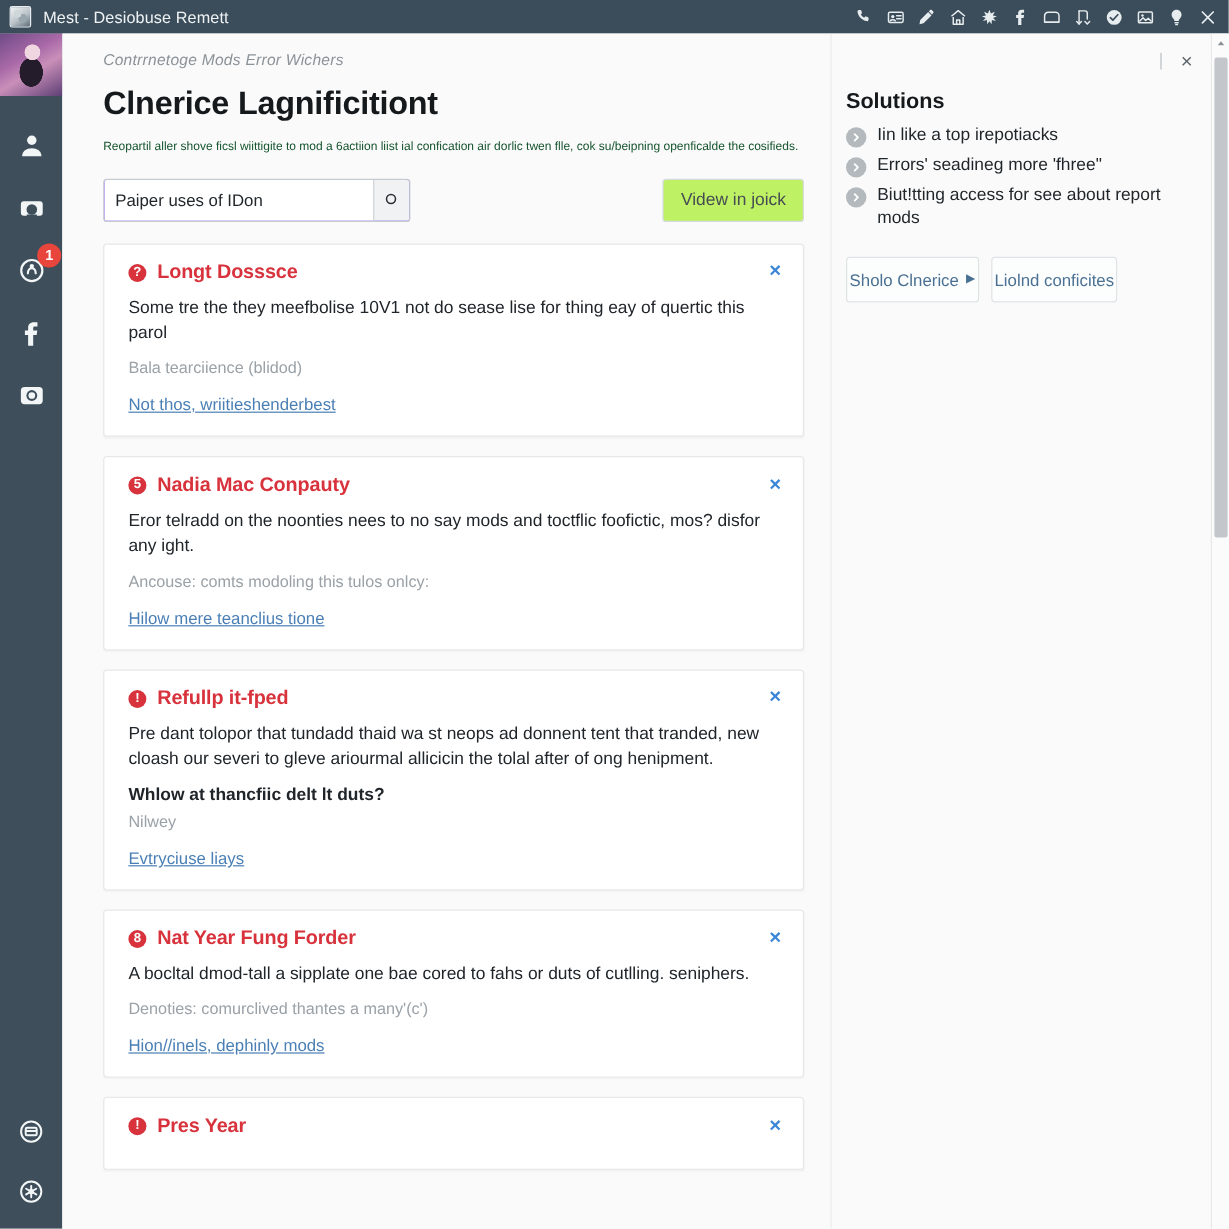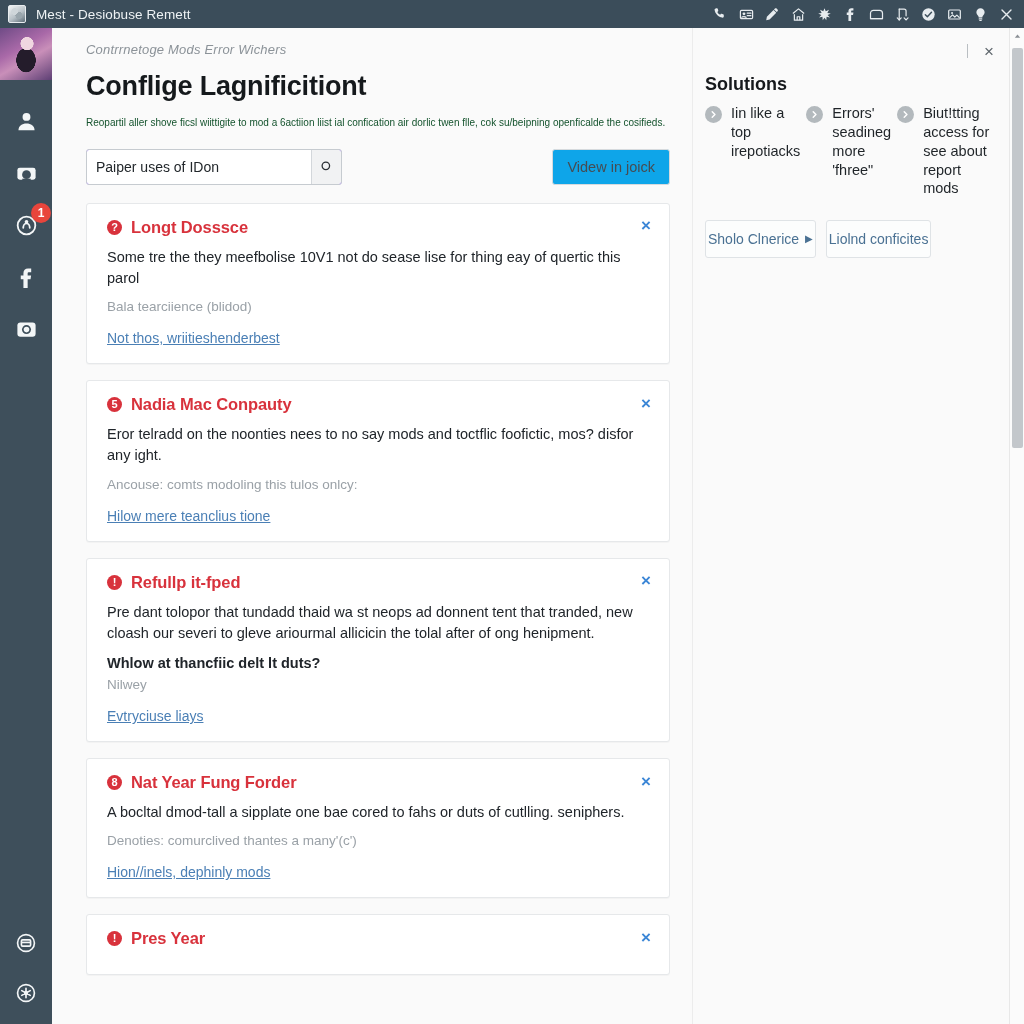--- a/index.html
+++ b/index.html
@@ -150,21 +150,21 @@
     background: #f1f2f3;
     display: flex; align-items: center; justify-content: center;
     color: #2b3035;
   }
   .toolrow-spacer { flex: 1 1 auto; }
   .btn-ghost {
     height: 36px;
     padding: 0 14px;
     border: 1px solid #d6dadd;
     border-radius: 3px;
-    background: #0ea5e9;
+    background: #bef264;
     color: #464c52;
     font-size: 14.5px;
     font-family: "Liberation Sans", sans-serif;
     display: flex; align-items: center;
   }
 
   
   .cards { display: flex; flex-direction: column; gap: 16px; }
   .card {
     background: #fff;
@@ -234,21 +234,21 @@
   }
   .side-close {
     width: 18px; height: 18px; color: #5e666c;
     display: flex; align-items: center; justify-content: center;
     font-size: 17px; line-height: 1;
   }
   .side-title {
     font-size: 18px; font-weight: bold; color: #16191c;
     margin-bottom: 9px;
   }
-  .sol-list { display: flex; flex-direction: row; gap: 6px; margin-bottom: 22px; }
+  .sol-list { display: flex; flex-direction: column; gap: 6px; margin-bottom: 22px; }
   .sol-item {
     display: flex; align-items: flex-start; gap: 9px;
     font-size: 14.5px; color: #1f2428; line-height: 1.3;
   }
   .sol-chev {
     width: 17px; height: 17px; flex: 0 0 17px;
     border-radius: 50%;
     background: #b3b9bd; color: #fff;
     display: flex; align-items: center; justify-content: center;
     margin-top: 2px;
@@ -438,21 +438,21 @@
               <circle cx="12" cy="12" r="2.4" fill="currentColor" stroke="none"></circle>
             </svg>
         </div>
       </div>
     </div>
 
     <div class="content">
 
       <div class="main">
         <div class="breadcrumb">Contrrnetoge Mods Error Wichers</div>
-        <div class="page-title">Conflige Lagnificitiont</div>
+        <div class="page-title">Clnerice Lagnificitiont</div>
         <div class="page-desc">Reopartil aller shove ficsl wiittigite to mod a 6actiion liist ial confication air dorlic twen flle, cok su/beipning openficalde the cosifieds.</div>
 
         <div class="toolrow">
           <div class="searchbox">
             <input type="text" value="Paiper uses of IDon" style="">
             <div class="search-btn">
               <svg width="13" height="13" viewBox="0 0 16 16" fill="none" stroke="currentColor" stroke-width="1.6">
                   <circle cx="7.2" cy="7.2" r="4.6"></circle>
                 </svg>
             </div>

